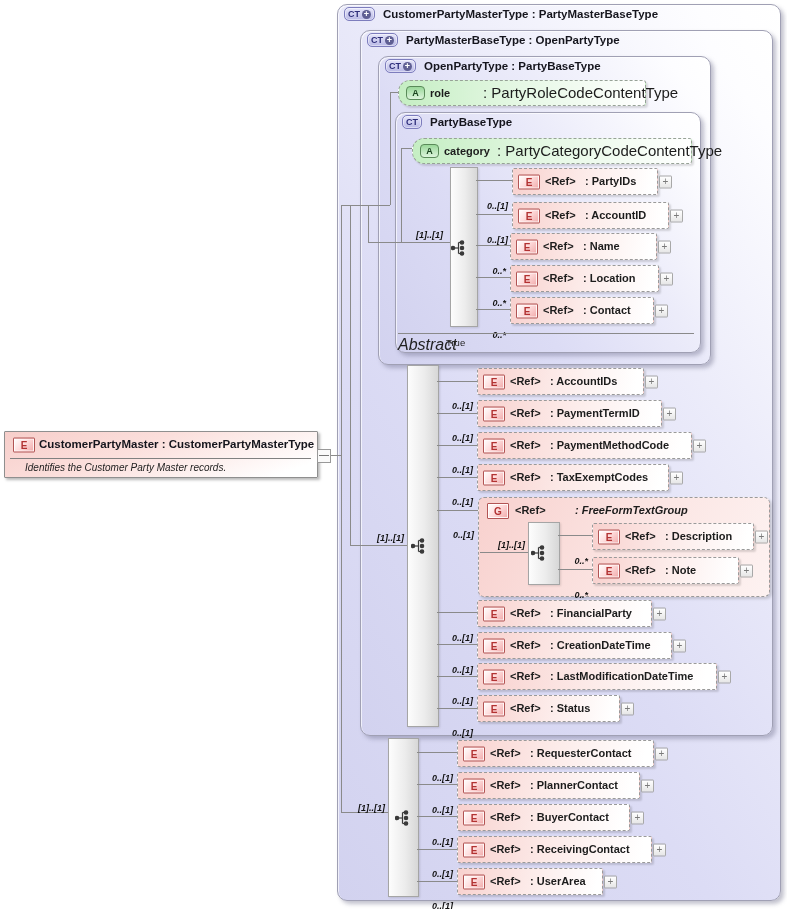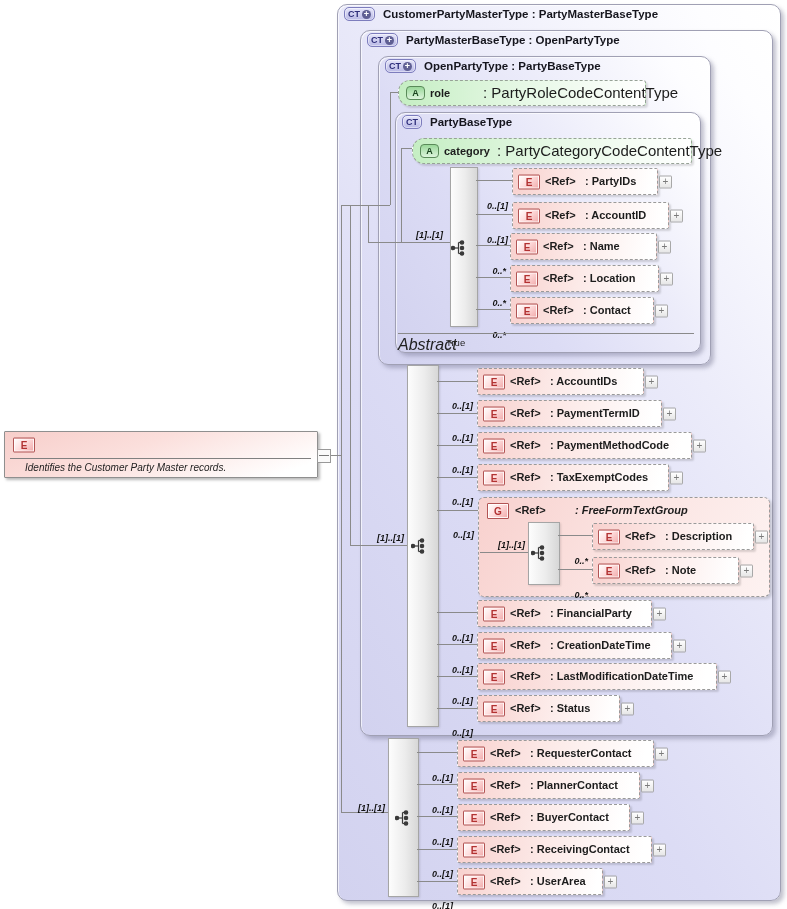--- a/index.html
+++ b/index.html
@@ -386,16 +386,17 @@
 <div class="row" style="left:457px;top:868px;width:144px;">
   <span class="card">0..[1]</span>
   <span class="badge-e">E</span>
   <span class="ref">&lt;Ref&gt;</span>
   <span class="nm">: UserArea</span>
   <span class="plus">+</span>
 </div>
 
 <div class="rootbox">
   <span class="badge-e">E</span>
+  <span class="ttl">CustomerPartyMaster : CustomerPartyMasterType</span>
   <span class="sep"></span>
   <span class="desc">Identifies the Customer Party Master records.</span>
 </div>
 <div class="minusbox"></div>
 
 </body></html>

